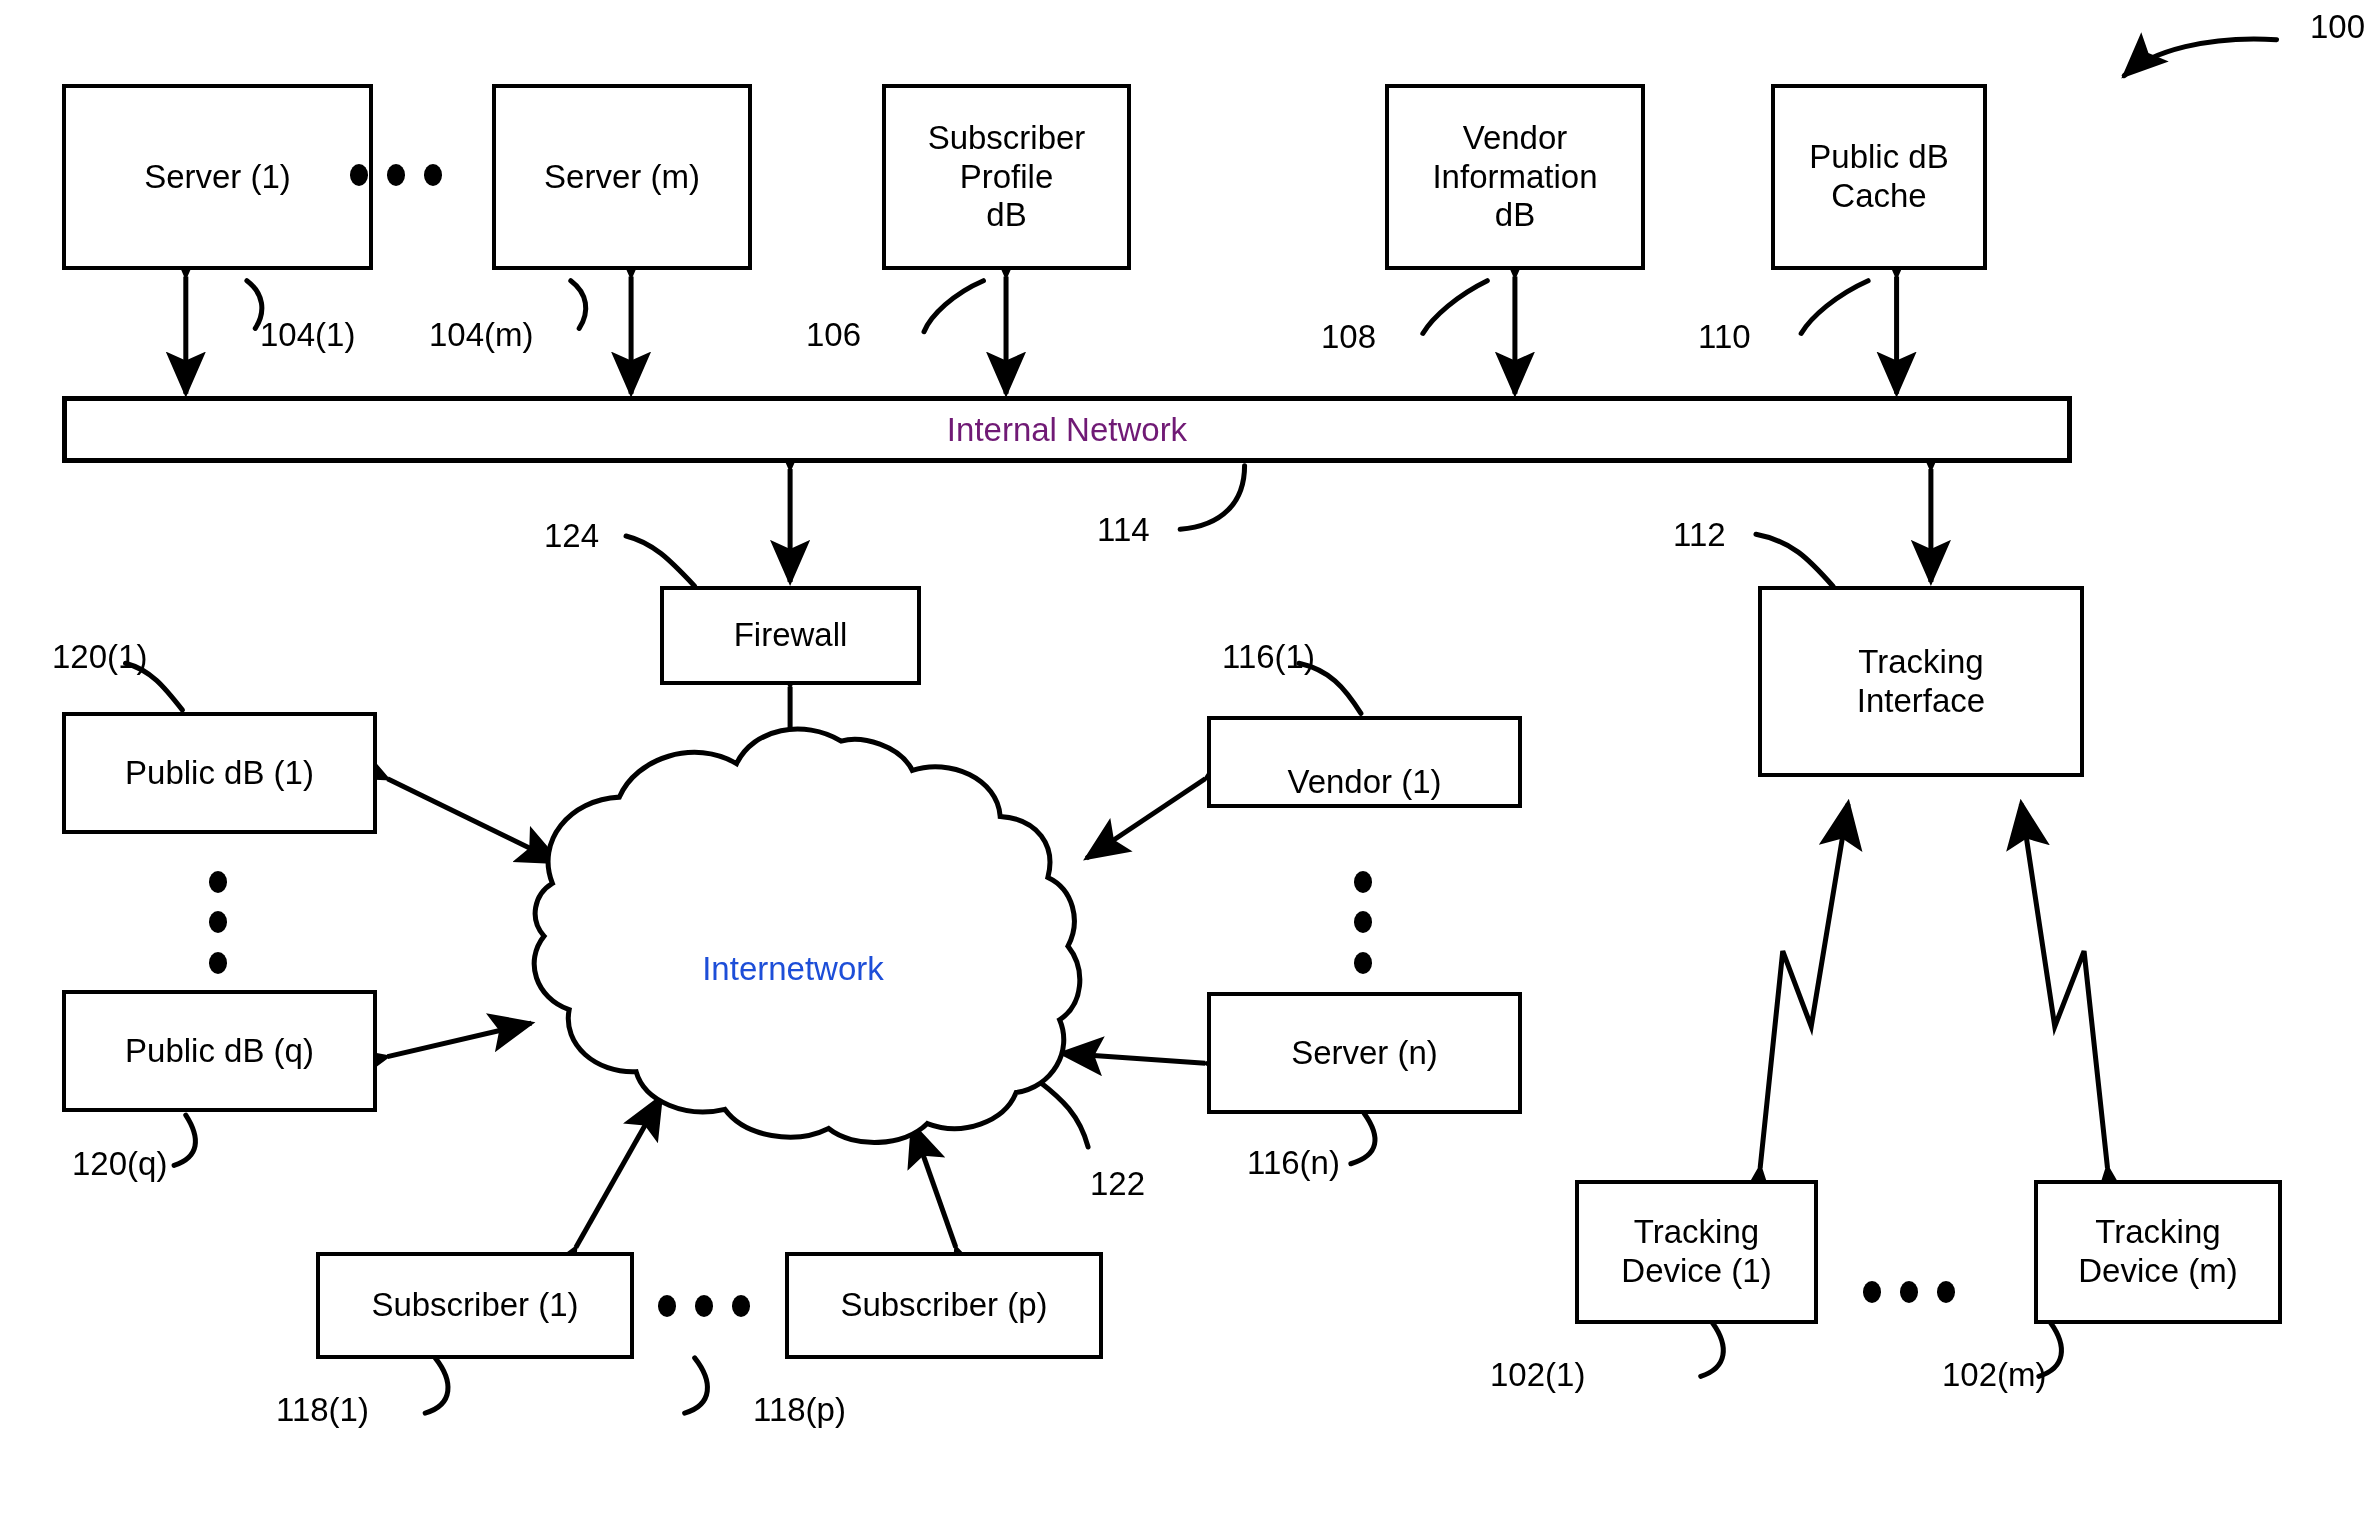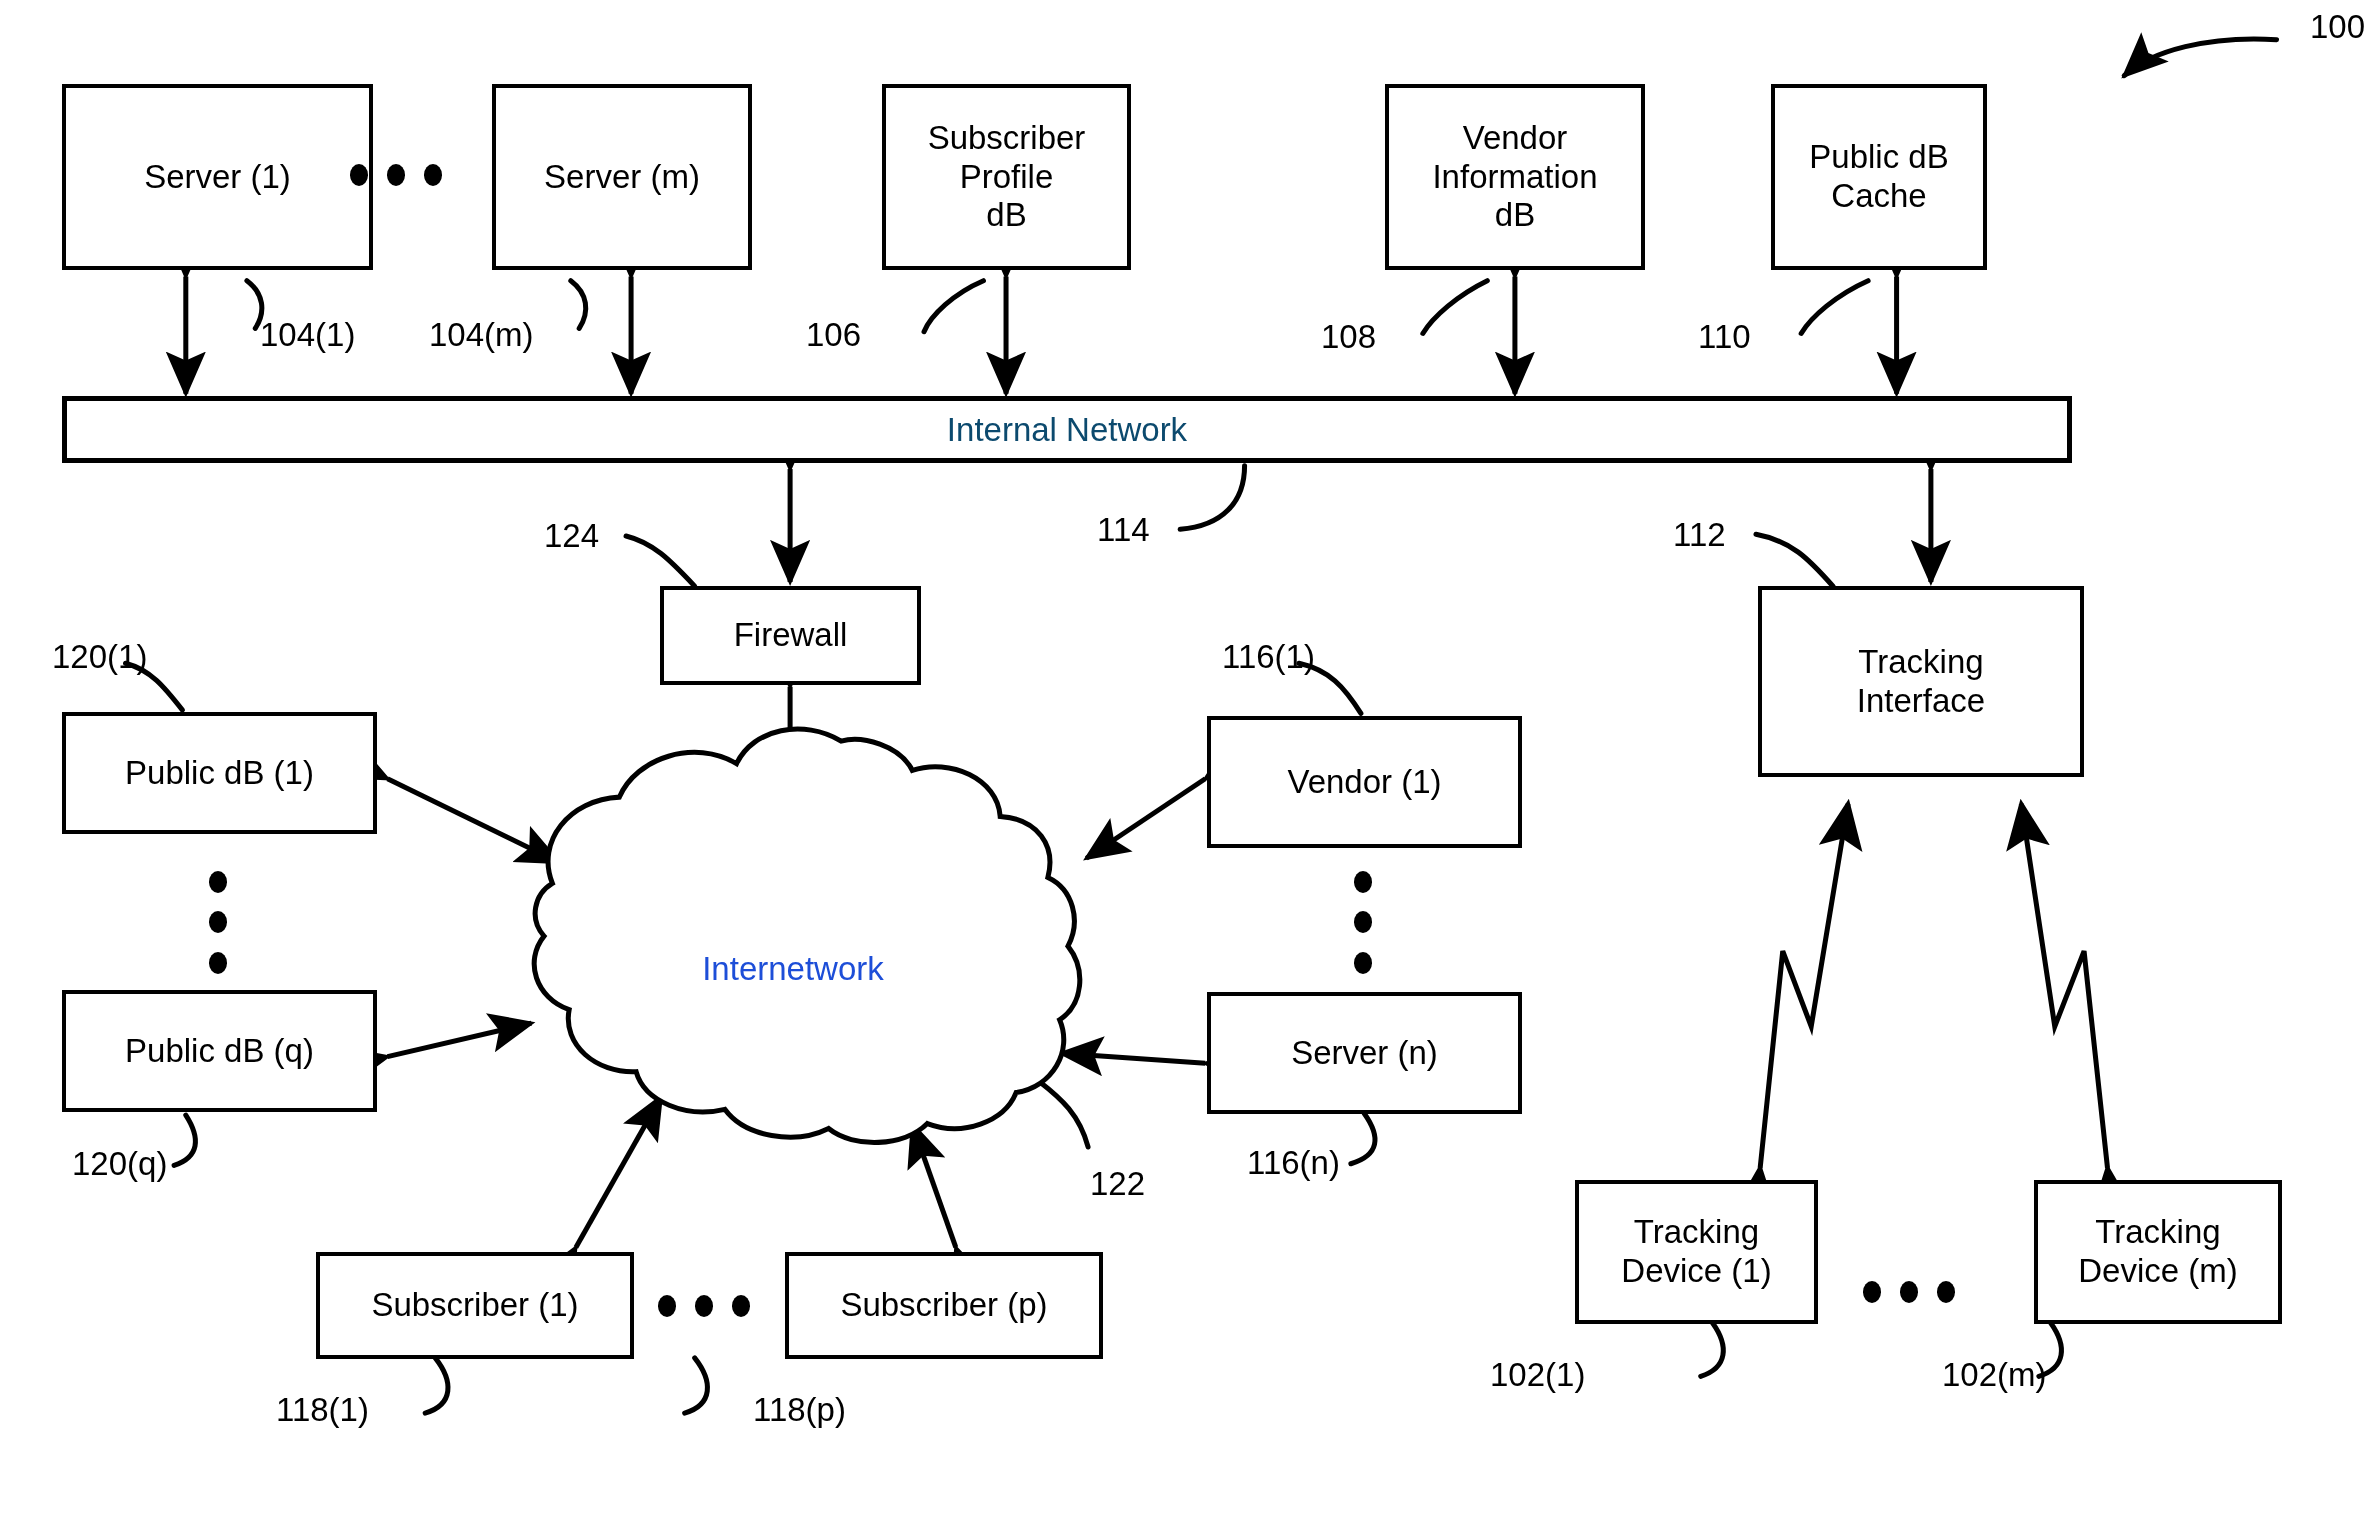--- a/index.html
+++ b/index.html
@@ -42,21 +42,21 @@
   }
   .bar-box {
     position: absolute;
     box-sizing: border-box;
     border: 5px solid #000000;
     background: #ffffff;
     display: flex;
     align-items: center;
     justify-content: center;
     font-size: 33px;
-    color: #0c4a6e;
+    color: #701a75;
   }
   .ref-label {
     position: absolute;
     font-family: "Liberation Sans", sans-serif;
     font-size: 33px;
     color: #000000;
     white-space: nowrap;
   }
   .cloud-label {
     position: absolute;
@@ -219,21 +219,21 @@
   <div class="ellipsis-v" style="left:209px; top:871px;">
     <span class="dot"></span>
     <span class="dot"></span>
     <span class="dot"></span>
   </div>
 
   <div class="node-box" style="left:62px; top:990px; width:315px; height:122px;">
     <span>Public dB (q)</span>
   </div>
 
-  <div class="node-box" style="left:1207px; top:716px; width:315px; height:132px;">
+  <div class="node-box" style="left:1207px; top:716px; width:315px; height:92px;align-items:flex-end;">
     <span>Vendor (1)</span>
   </div>
 
   <div class="ellipsis-v" style="left:1354px; top:871px;">
     <span class="dot"></span>
     <span class="dot"></span>
     <span class="dot"></span>
   </div>
 
   <div class="node-box" style="left:1207px; top:992px; width:315px; height:122px;">

